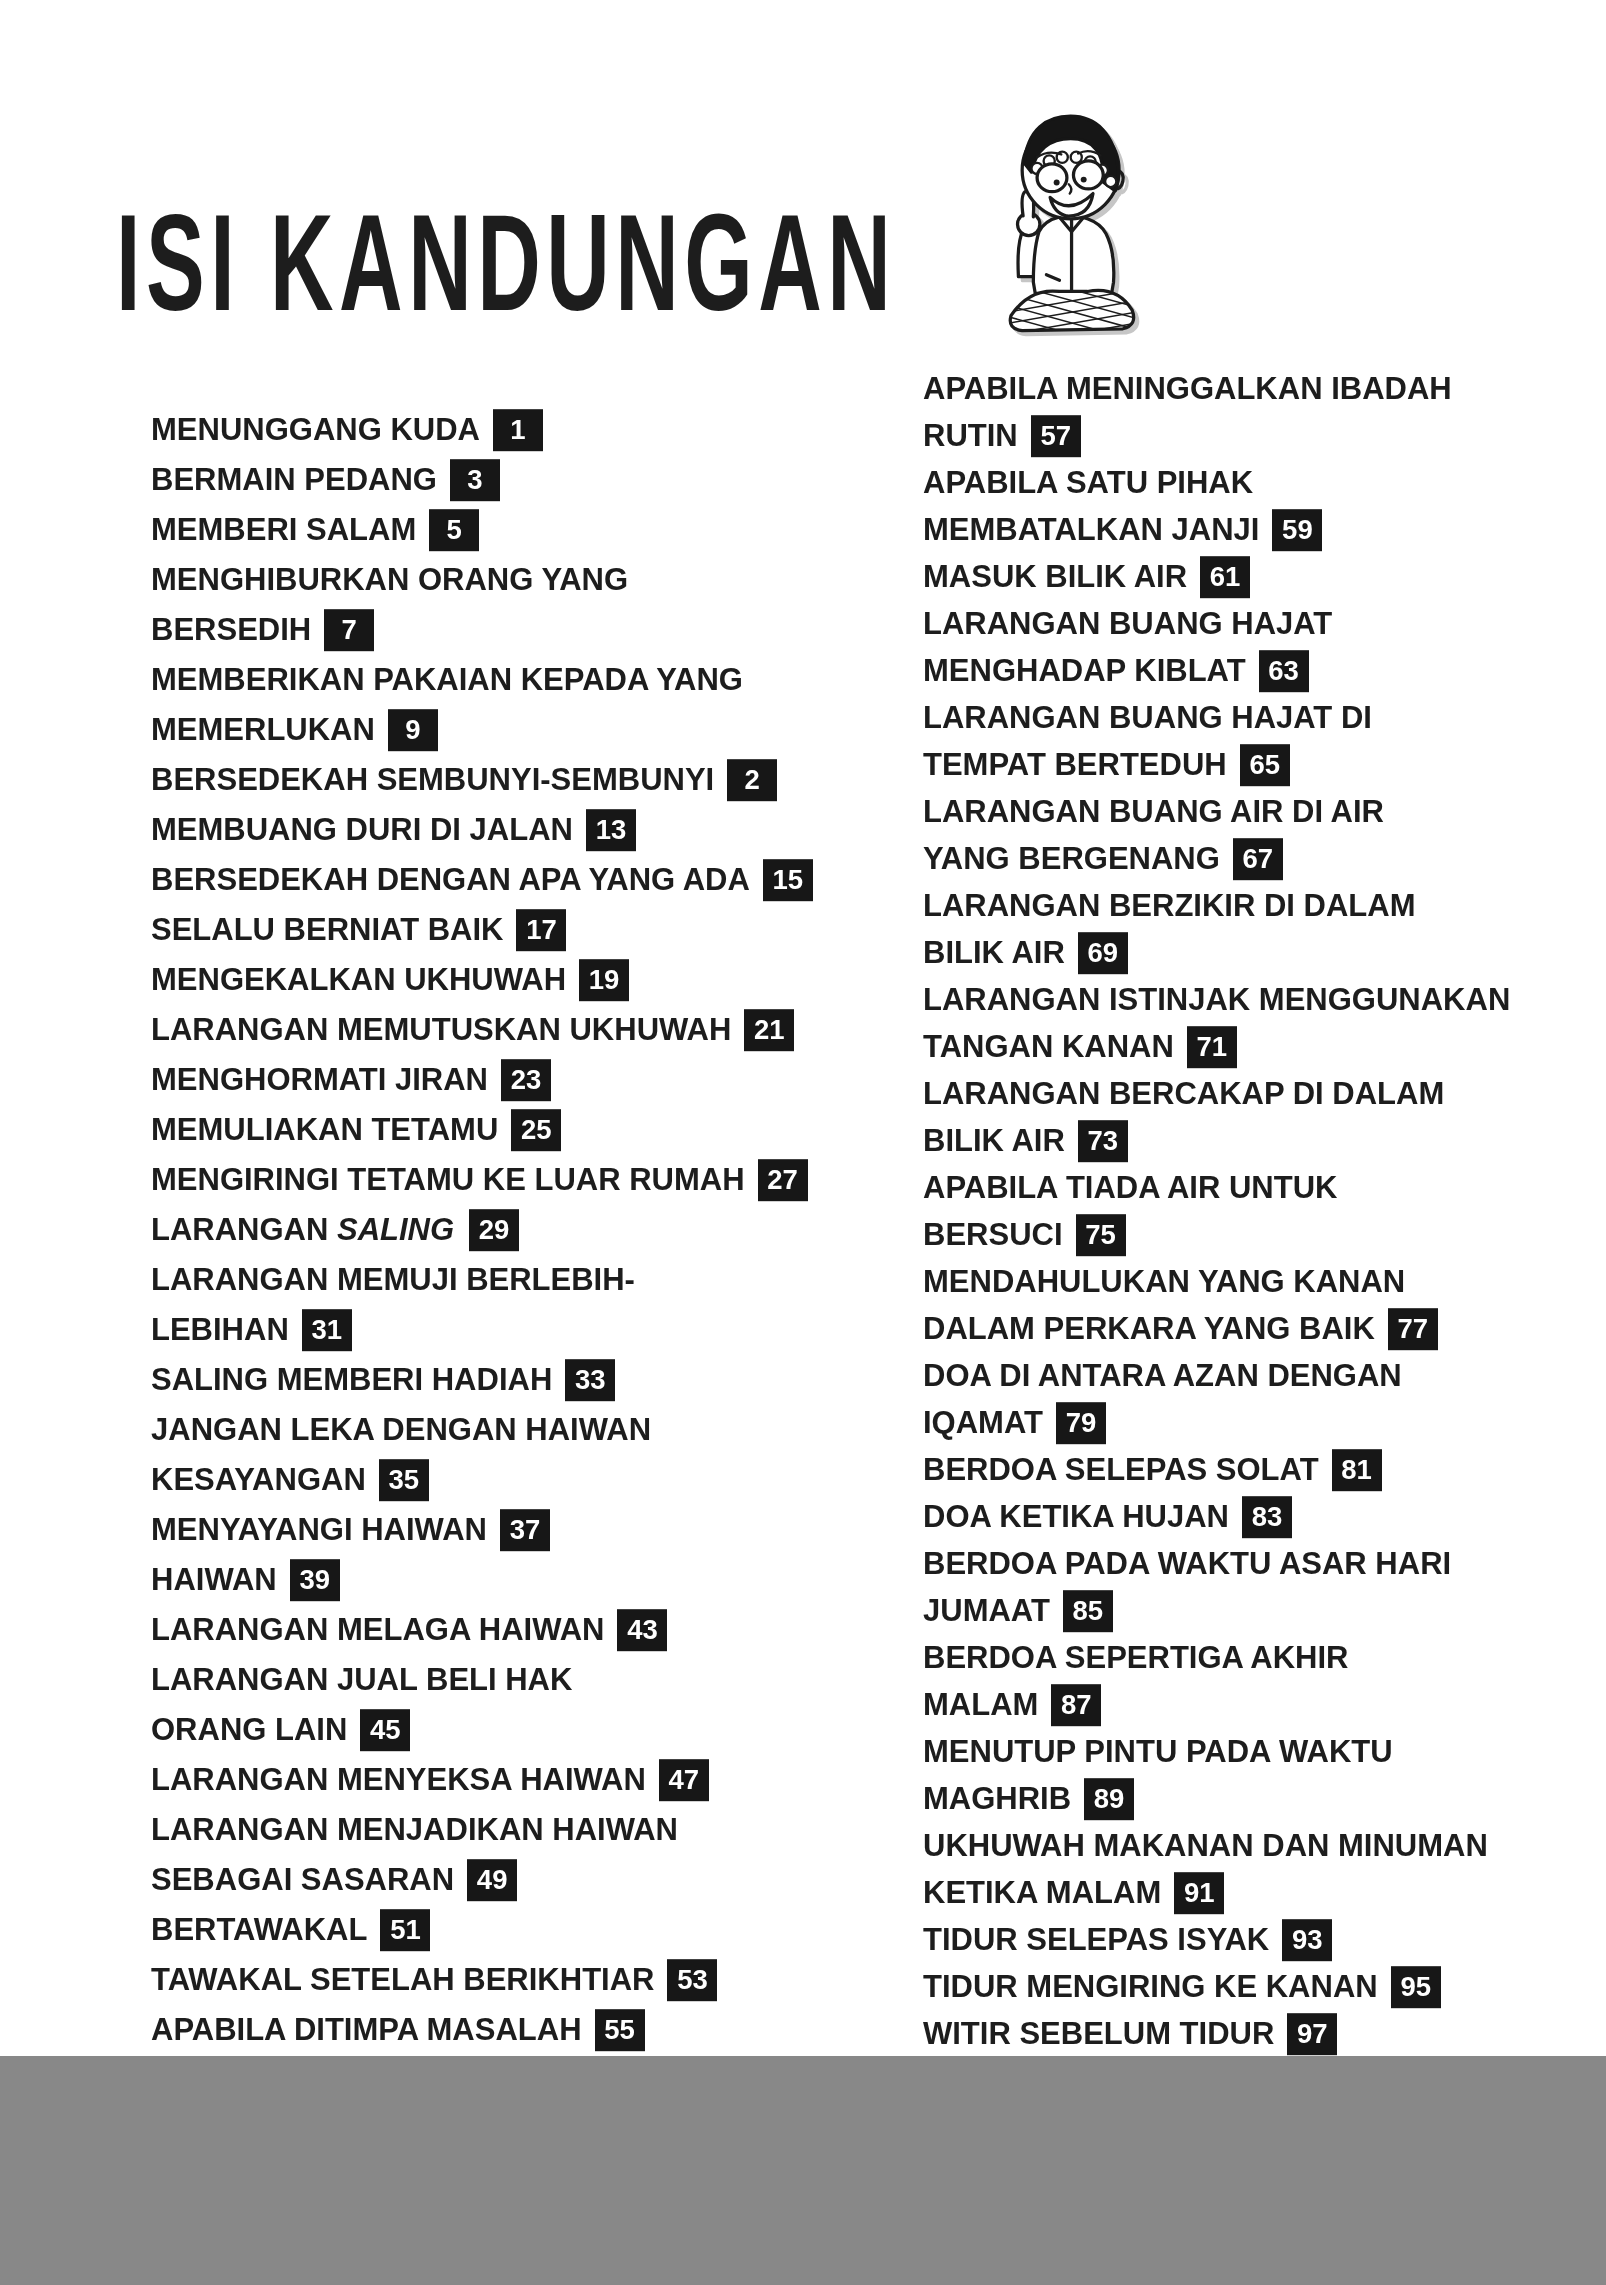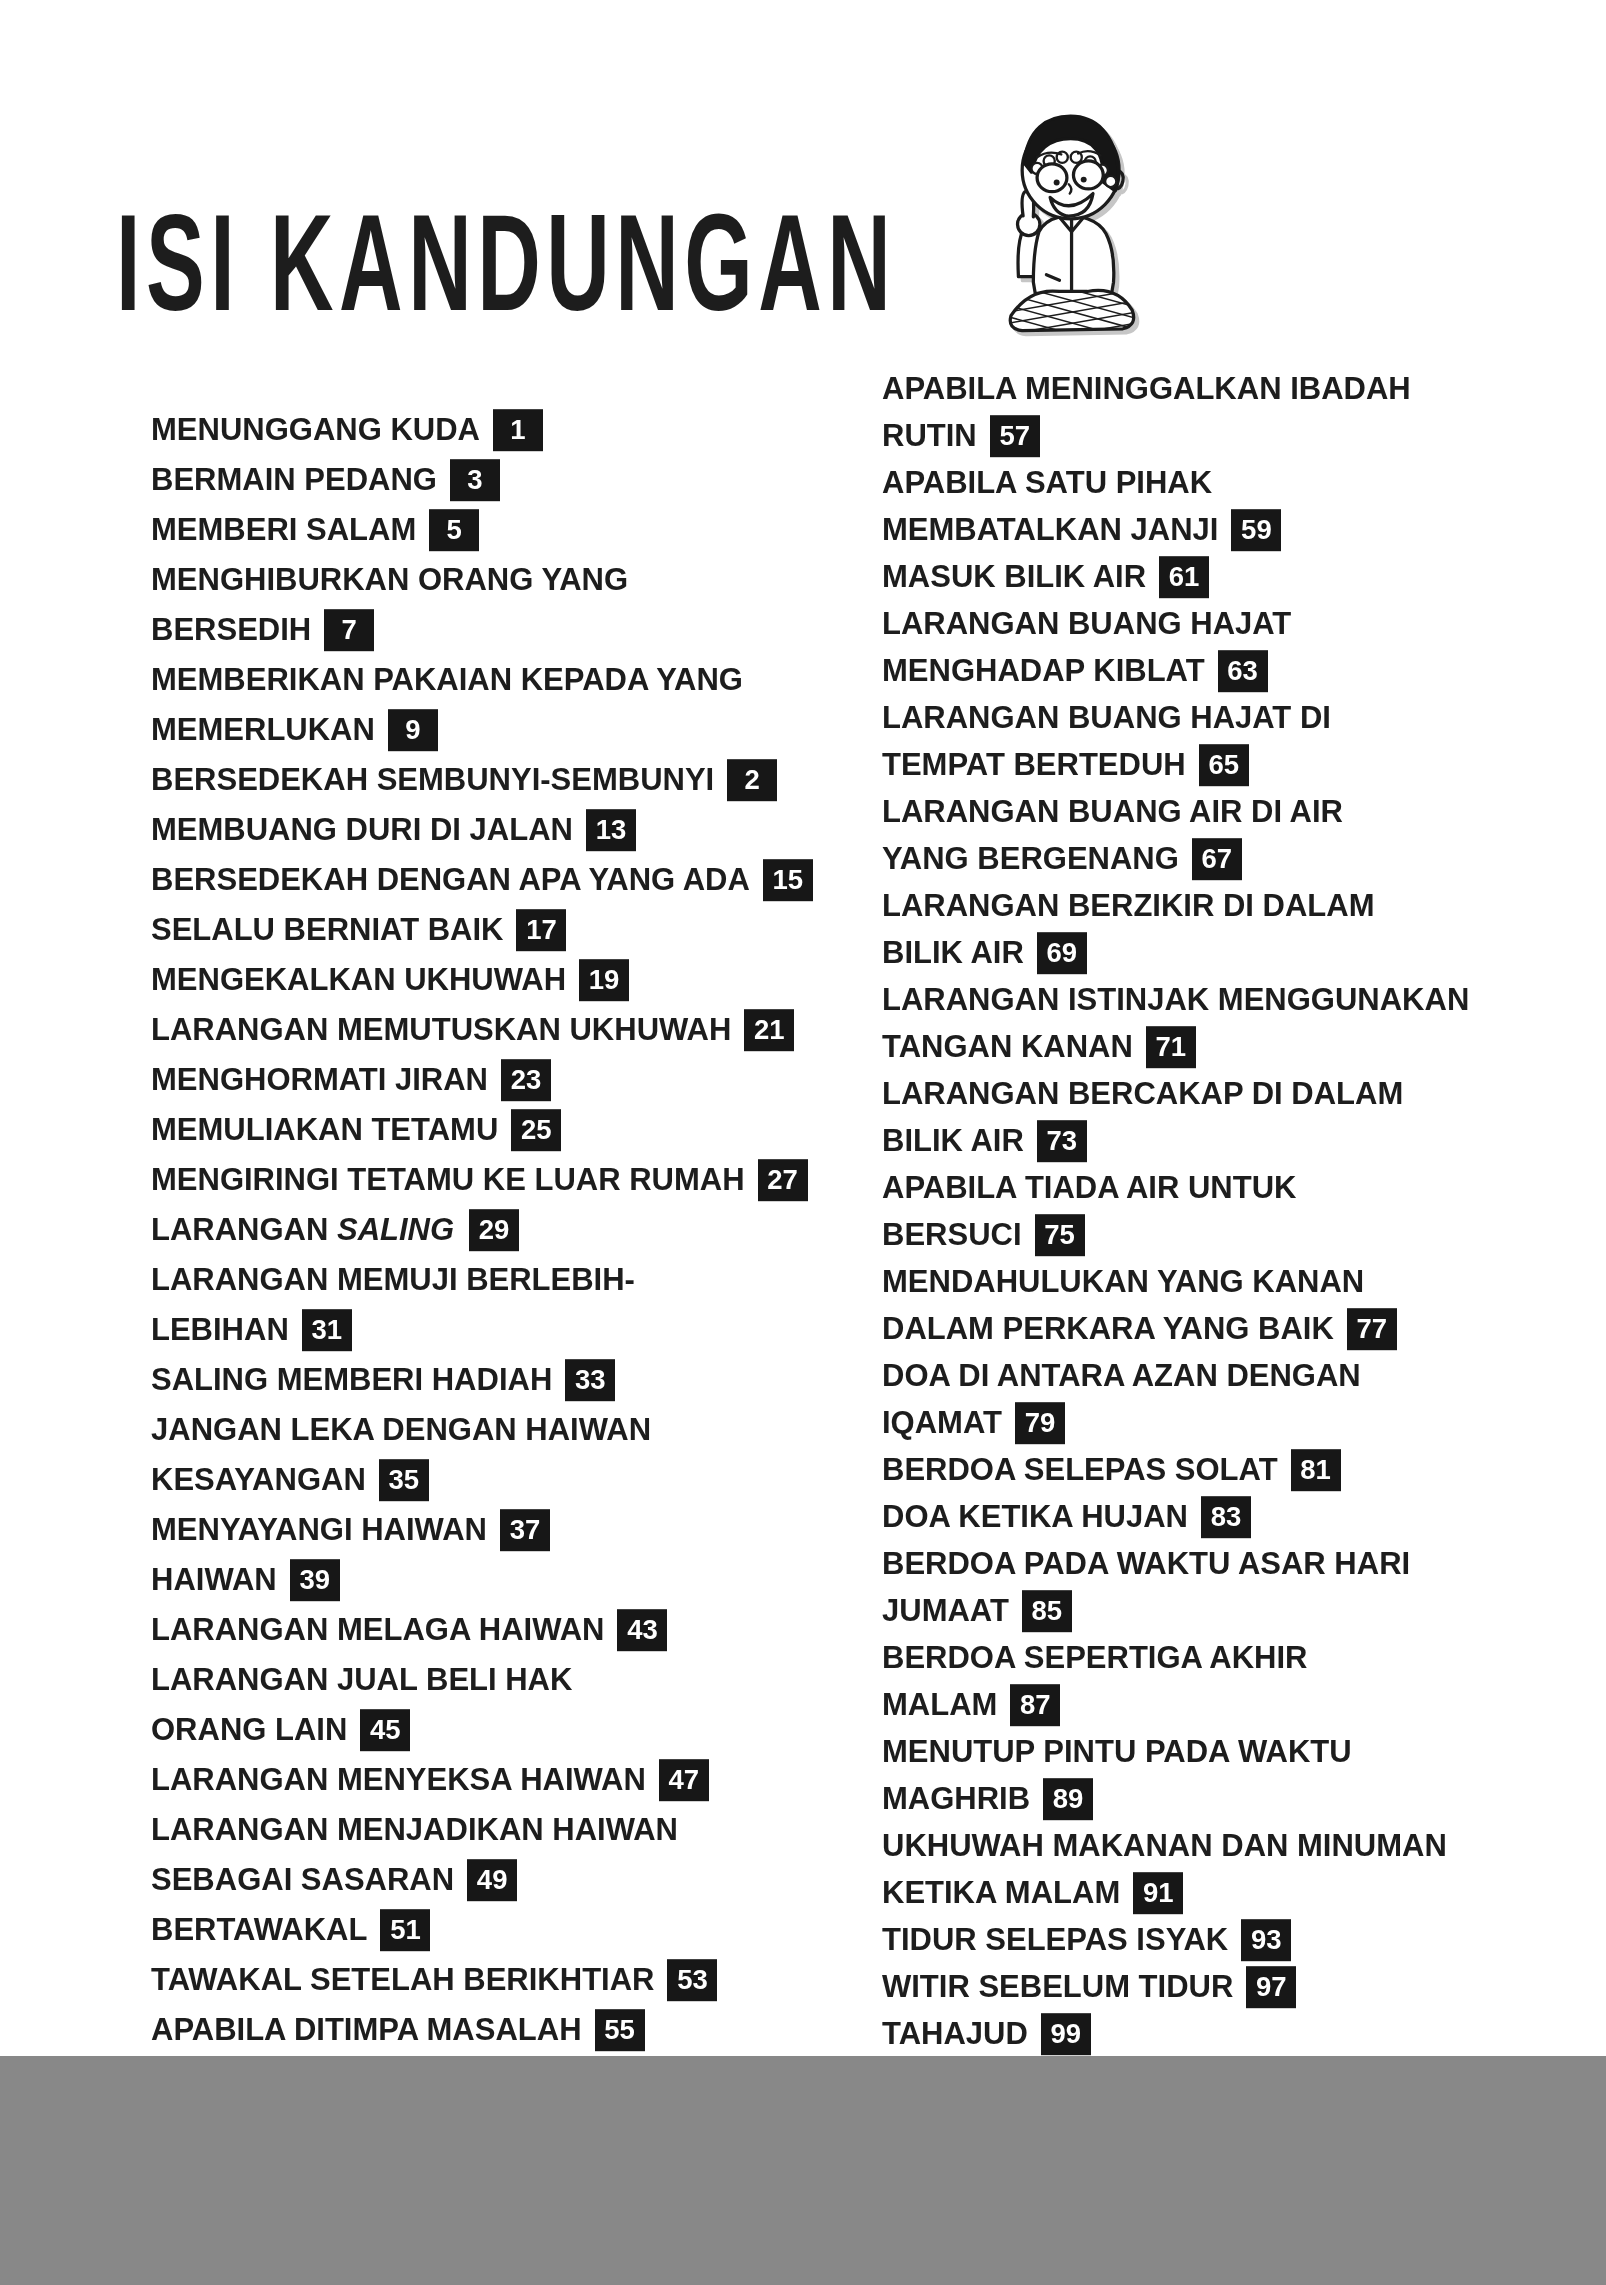--- a/index.html
+++ b/index.html
@@ -27,21 +27,21 @@
   .mascot{
     position:absolute;left:997px;top:92px;width:151px;height:261px;
   }
   .mascot svg{filter:drop-shadow(4.6px 4.6px 0 #c6c6c6);}
   .col{
     position:absolute;top:365px;font-weight:bold;font-size:31px;color:var(--ink);
   }
   #col-left{left:151px;width:735px;margin-top:40px;}
   #col-right{left:882px;width:643px;}
   .line{white-space:nowrap;height:50px;line-height:50px;}
-  #col-right .line{height:47px;line-height:47px;}
+  #col-right .line{height:47px;line-height:47px;margin-left:41px;}
   .line i{font-style:italic;padding-right:1.8px;}
   .badge{
     display:inline-block;background:var(--badge-bg);color:var(--badge-text);
     font-size:27.5px;line-height:42px;height:42px;min-width:50px;
     text-align:center;padding:0 7.3px;margin-left:13px;
     vertical-align:middle;transform:translateY(-1.8px);
   }
 </style>
 </head>
 <body>
@@ -272,20 +272,23 @@
         <div class="line">MAGHRIB<span class="badge">89</span></div>
       </div>
       <div class="entry">
         <div class="line">UKHUWAH MAKANAN DAN MINUMAN</div>
         <div class="line">KETIKA MALAM<span class="badge">91</span></div>
       </div>
       <div class="entry">
         <div class="line">TIDUR SELEPAS ISYAK<span class="badge">93</span></div>
       </div>
       <div class="entry">
+        <div class="line">TIDUR MENGIRING KE KANAN<span class="badge">95</span></div>
+      </div>
+      <div class="entry">
         <div class="line">WITIR SEBELUM TIDUR<span class="badge">97</span></div>
       </div>
       <div class="entry">
         <div class="line">TAHAJUD<span class="badge">99</span></div>
       </div>
     </div>
 
 </div>
 
 

